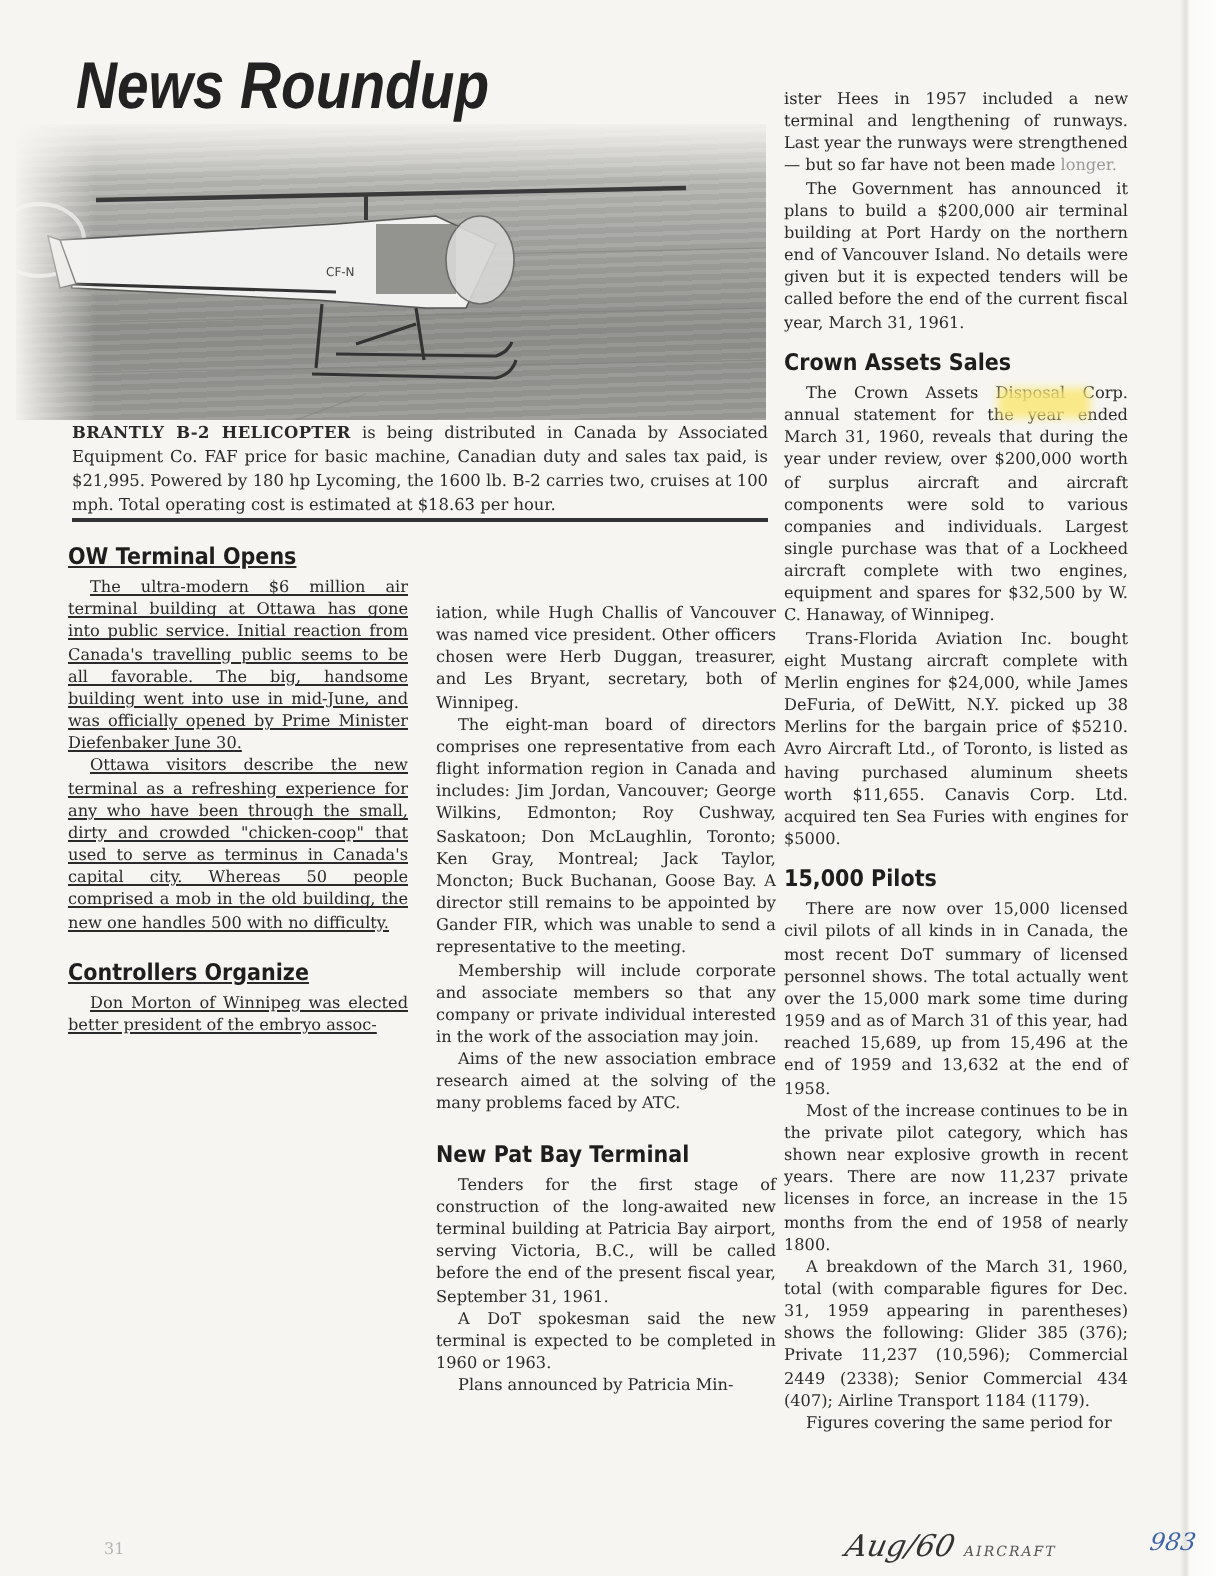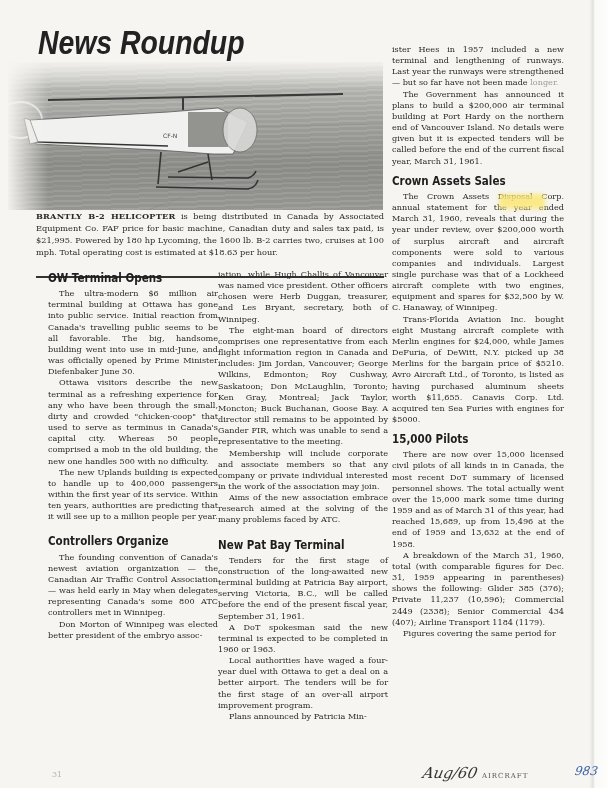--- a/index.html
+++ b/index.html
@@ -29,44 +29,44 @@
   }
   .photo-fade {
     position: absolute; inset: 0;
     background: linear-gradient(to right, rgba(246,245,241,0.95) 0, rgba(246,245,241,0) 40px),
                 linear-gradient(to bottom, rgba(246,245,241,0.9) 0, rgba(246,245,241,0) 28px);
   }
   .photo svg { position: absolute; left: 0; top: 0; }
   .caption {
     position: absolute; left: 36px; top: 210px; width: 348px;
     font-size: 8.2px; line-height: 12px; text-align: justify;
-    padding-bottom: 18px; border-bottom: 2px solid #333;
+    padding-bottom: 1px; border-bottom: 2px solid #333;
   }
   .caption b { font-weight: bold; letter-spacing: 0.2px; }
   .col { position: absolute; font-size: 8.1px; line-height: 11.15px; text-align: justify; }
   .col p { margin: 0; text-indent: 11px; }
   .col h2 {
     font-family: "DejaVu Sans", "Liberation Sans", sans-serif; font-weight: bold;
     font-size: 11.5px; margin: 0; color: #1e1e1e; transform: scaleX(0.9); transform-origin: left;
     white-space: nowrap;
   }
-  .col1 { left: 48px; width: 170px; }
-  .col2 { left: 218px; width: 170px; }
+  .col1 { left: 34px; width: 170px; text-decoration: underline; }
+  .col2 { left: 218px; width: 170px; margin-top: 32px; }
   .col3 { left: 382px; width: 172px; margin-left: 10px; }
   .faded { color: #9a9a9a; }
   .highlight {
     position: absolute; left: 499px; top: 194px; width: 46px; height: 15px;
     background: #fbe877; filter: blur(2px); opacity: 0.85;
   }
   .folio { position: absolute; left: 52px; top: 770px; font-size: 8px; color: #b4b4b4; }
   .handwrite {
     position: absolute; left: 423px; top: 764px; font-family: "DejaVu Serif", serif;
     font-style: italic; font-size: 15px; color: #333; transform: skewX(-12deg);
   }
-  .mag { position: absolute; left: 482px; top: 772px; font-size: 7px; letter-spacing: 1px; color: #555; text-align: center; }
+  .mag { position: absolute; left: 482px; top: 772px; font-size: 7px; font-style: italic; letter-spacing: 1px; color: #555; text-align: center; }
   .pagenum {
     position: absolute; left: 575px; top: 764px; font-size: 12px; color: #3e63a8;
     font-style: italic; transform: skewX(-8deg);
   }
 </style>
 </head>
 <body>
 
 <div class="page">
   <div class="right-edge"></div>
@@ -109,54 +109,52 @@
 
   <div class="caption">
     <b>BRANTLY B-2 HELICOPTER</b><span> is being distributed in Canada by Associated Equipment Co. FAF price for basic machine, Canadian duty and sales tax paid, is $21,995. Powered by 180 hp Lycoming, the 1600 lb. B-2 carries two, cruises at 100 mph. Total operating cost is estimated at $18.63 per hour.</span>
   </div>
 
   <div class="col col1" style="top:273px;">
     <h2>OW Terminal Opens</h2>
     <div style="height:4px"></div>
     <p>The ultra-modern $6 million air terminal building at Ottawa has gone into public service. Initial reaction from Canada's travelling public seems to be all favorable. The big, handsome building went into use in mid-June, and was officially opened by Prime Minister Diefenbaker June 30.</p>
     <p>Ottawa visitors describe the new terminal as a refreshing experience for any who have been through the small, dirty and crowded "chicken-coop" that used to serve as terminus in Canada's capital city. Whereas 50 people comprised a mob in the old building, the new one handles 500 with no difficulty.</p>
-    <p>The new Uplands building is expected to handle up to 400,000 passengers within the first year of its service. Within ten years, authorities are predicting that it will see up to a million people per year.</p>
     <div style="height:14px"></div>
     <h2>Controllers Organize</h2>
     <div style="height:4px"></div>
-    <p>The founding convention of Canada's newest aviation organization — the Canadian Air Traffic Control Association — was held early in May when delegates representing Canada's some 800 ATC controllers met in Winnipeg.</p>
     <p>Don Morton of Winnipeg was elected better president of the embryo assoc-</p>
   </div>
 
   <div class="col col2" style="top:269px;">
     <p style="text-indent:0">iation, while Hugh Challis of Vancouver was named vice president. Other officers chosen were Herb Duggan, treasurer, and Les Bryant, secretary, both of Winnipeg.</p>
     <p>The eight-man board of directors comprises one representative from each flight information region in Canada and includes: Jim Jordan, Vancouver; George Wilkins, Edmonton; Roy Cushway, Saskatoon; Don McLaughlin, Toronto; Ken Gray, Montreal; Jack Taylor, Moncton; Buck Buchanan, Goose Bay. A director still remains to be appointed by Gander FIR, which was unable to send a representative to the meeting.</p>
     <p>Membership will include corporate and associate members so that any company or private individual interested in the work of the association may join.</p>
     <p>Aims of the new association embrace research aimed at the solving of the many problems faced by ATC.</p>
     <div style="height:14px"></div>
     <h2>New Pat Bay Terminal</h2>
     <div style="height:4px"></div>
     <p>Tenders for the first stage of construction of the long-awaited new terminal building at Patricia Bay airport, serving Victoria, B.C., will be called before the end of the present fiscal year, September 31, 1961.</p>
     <p>A DoT spokesman said the new terminal is expected to be completed in 1960 or 1963.</p>
-    <p>Local authorities have waged a four-year duel with Ottawa to get a deal on a better airport. The tenders will be for the first stage of an over-all airport improvement program.</p>
     <p>Plans announced by Patricia Min-</p>
   </div>
 
   <div class="col col3" style="top:44px;">
     <p style="text-indent:0"><span>ister Hees in 1957 included a new terminal and lengthening of runways. Last year the runways were strengthened — but so far have not been made</span> <span class="faded">longer.</span></p>
     <p>The Government has announced it plans to build a $200,000 air terminal building at Port Hardy on the northern end of Vancouver Island. No details were given but it is expected tenders will be called before the end of the current fiscal year, March 31, 1961.</p>
     <div style="height:9px"></div>
     <h2>Crown Assets Sales</h2>
     <div style="height:4px"></div>
     <p>The Crown Assets Disposal Corp. annual statement for the year ended March 31, 1960, reveals that during the year under review, over $200,000 worth of surplus aircraft and aircraft components were sold to various companies and individuals. Largest single purchase was that of a Lockheed aircraft complete with two engines, equipment and spares for $32,500 by W. C. Hanaway, of Winnipeg.</p>
     <p>Trans-Florida Aviation Inc. bought eight Mustang aircraft complete with Merlin engines for $24,000, while James DeFuria, of DeWitt, N.Y. picked up 38 Merlins for the bargain price of $5210. Avro Aircraft Ltd., of Toronto, is listed as having purchased aluminum sheets worth $11,655. Canavis Corp. Ltd. acquired ten Sea Furies with engines for $5000.</p>
     <div style="height:9px"></div>
     <h2>15,000 Pilots</h2>
     <div style="height:4px"></div>
     <p>There are now over 15,000 licensed civil pilots of all kinds in in Canada, the most recent DoT summary of licensed personnel shows. The total actually went over the 15,000 mark some time during 1959 and as of March 31 of this year, had reached 15,689, up from 15,496 at the end of 1959 and 13,632 at the end of 1958.</p>
+    <p>Most of the increase continues to be in the private pilot category, which has shown near explosive growth in recent years. There are now 11,237 private licenses in force, an increase in the 15 months from the end of 1958 of nearly 1800.</p>
     <p>A breakdown of the March 31, 1960, total (with comparable figures for Dec. 31, 1959 appearing in parentheses) shows the following: Glider 385 (376); Private 11,237 (10,596); Commercial 2449 (2338); Senior Commercial 434 (407); Airline Transport 1184 (1179).</p>
     <p>Figures covering the same period for</p>
   </div>
 
   <div class="highlight"></div>
 
   <div class="folio">31</div>
   <div class="handwrite">Aug/60</div>
   <div class="mag">AIRCRAFT</div>
   <div class="pagenum">983</div>

